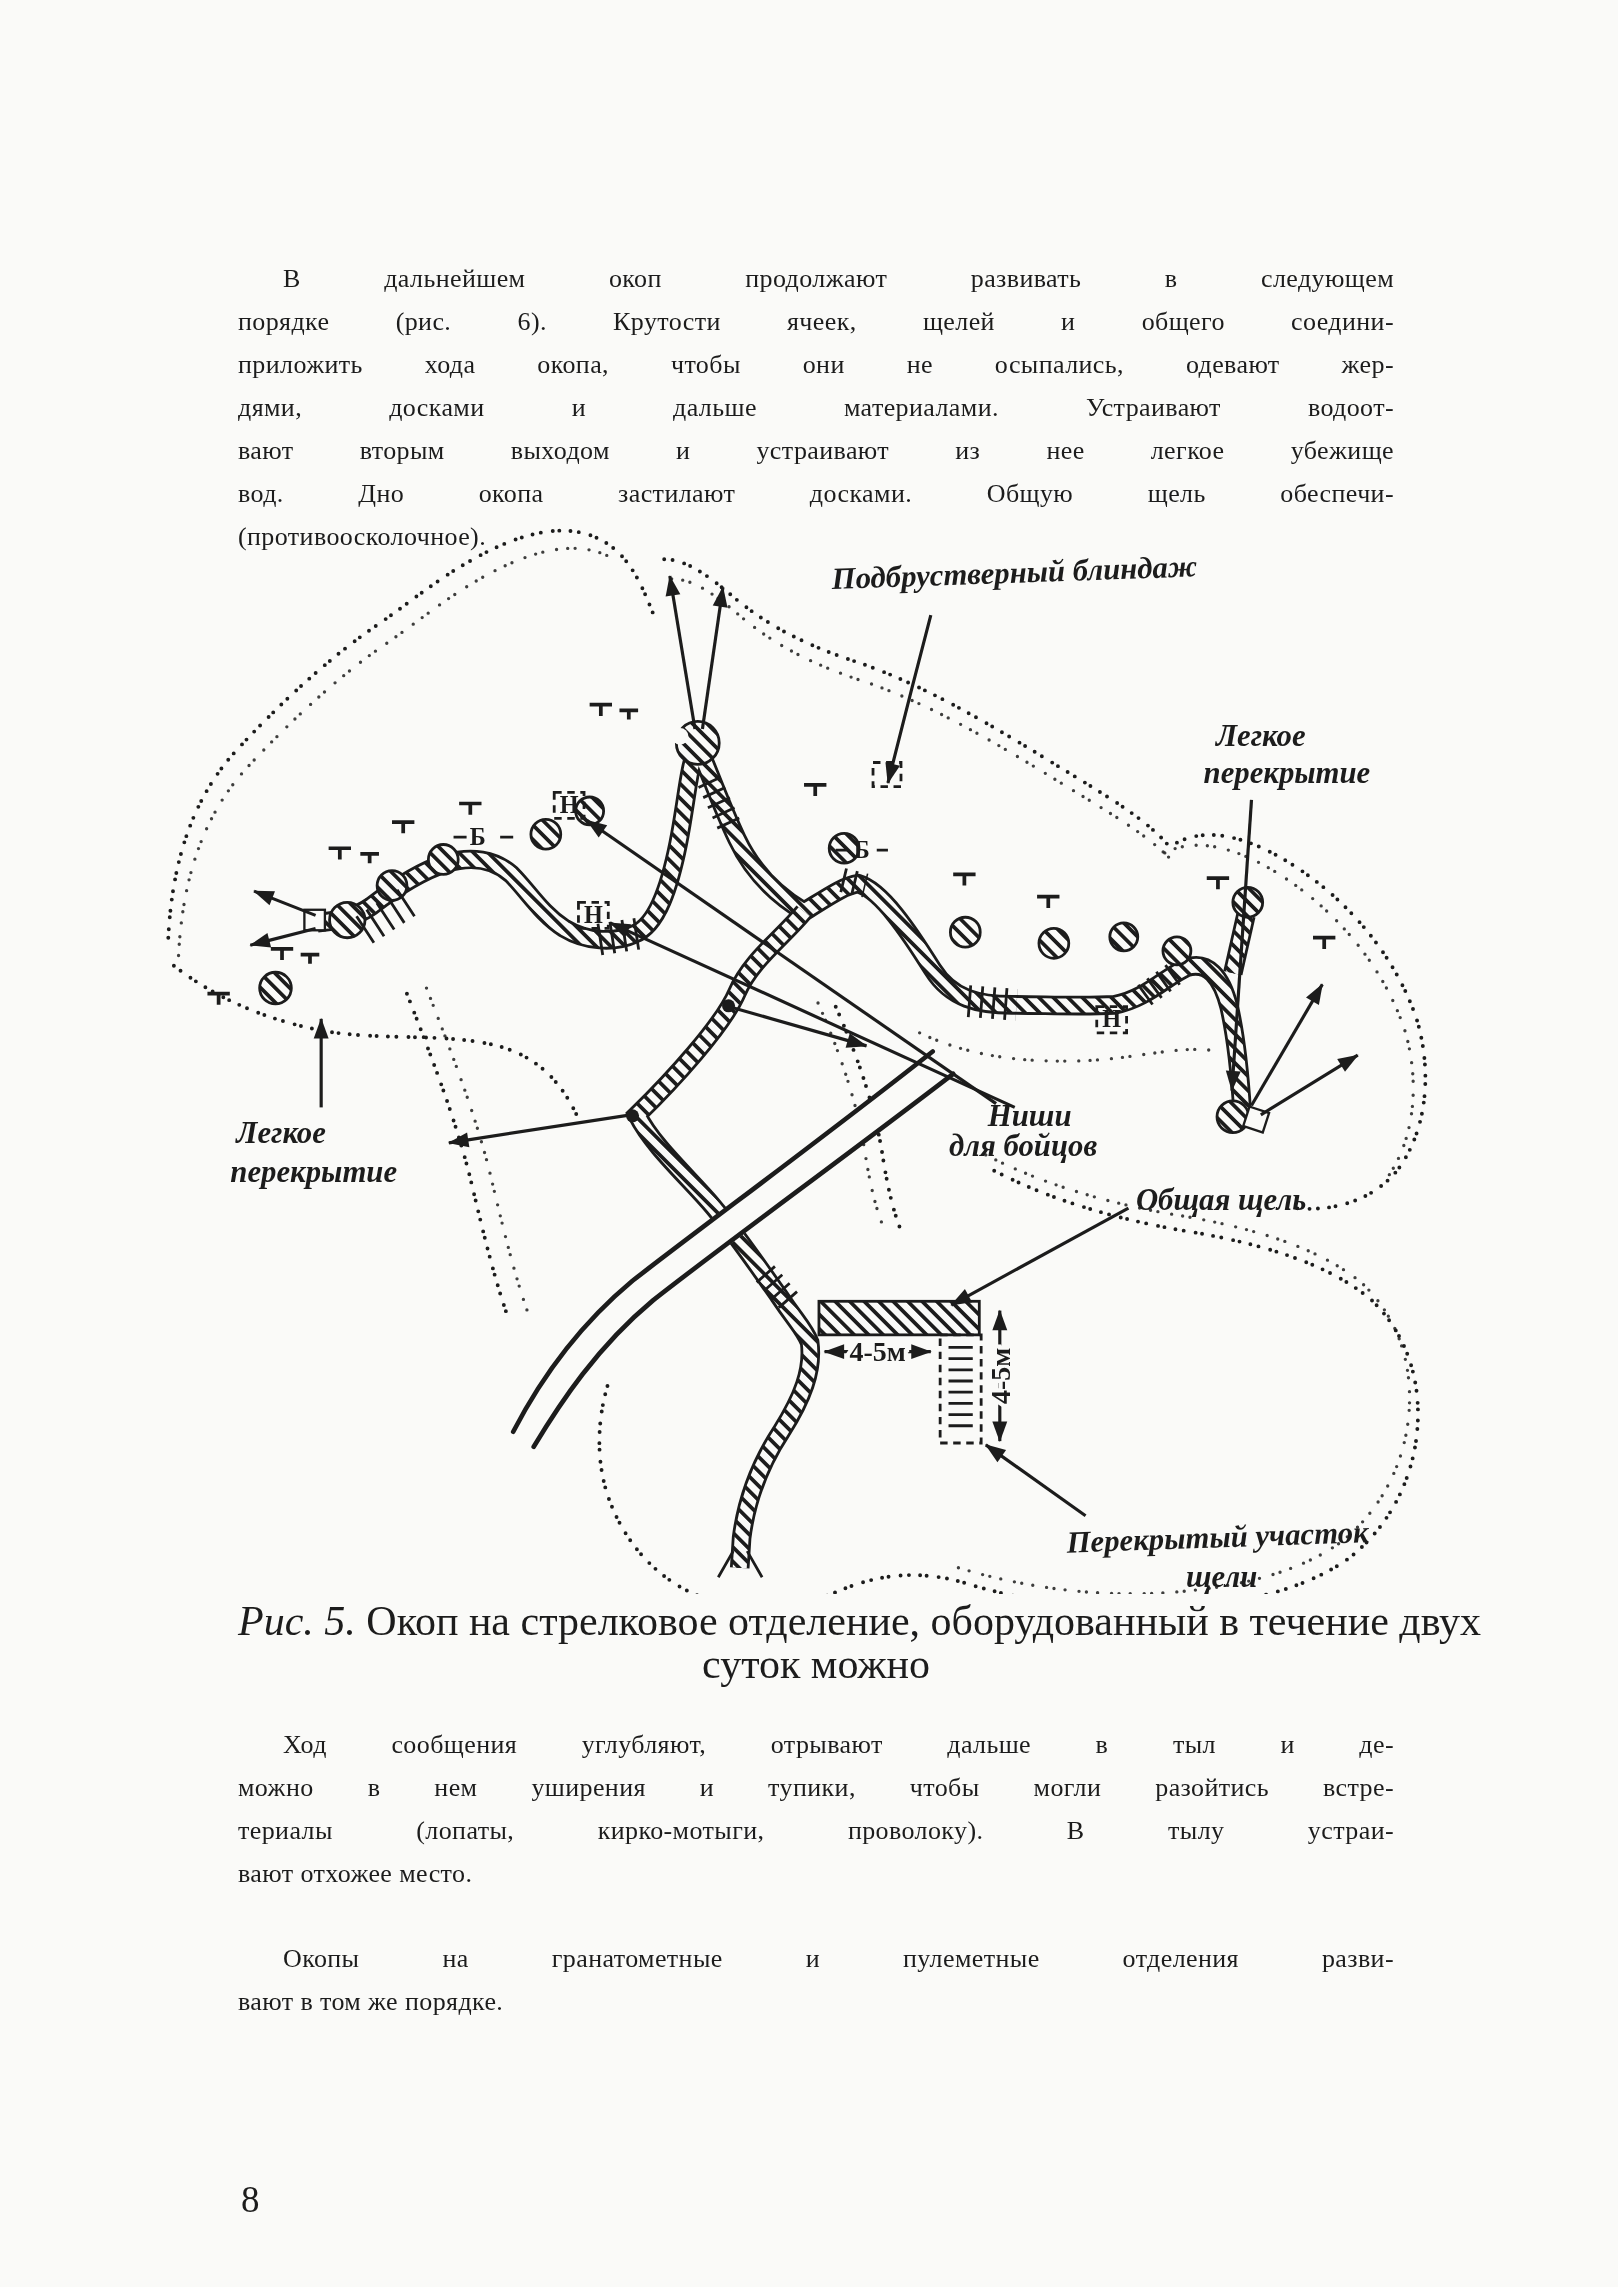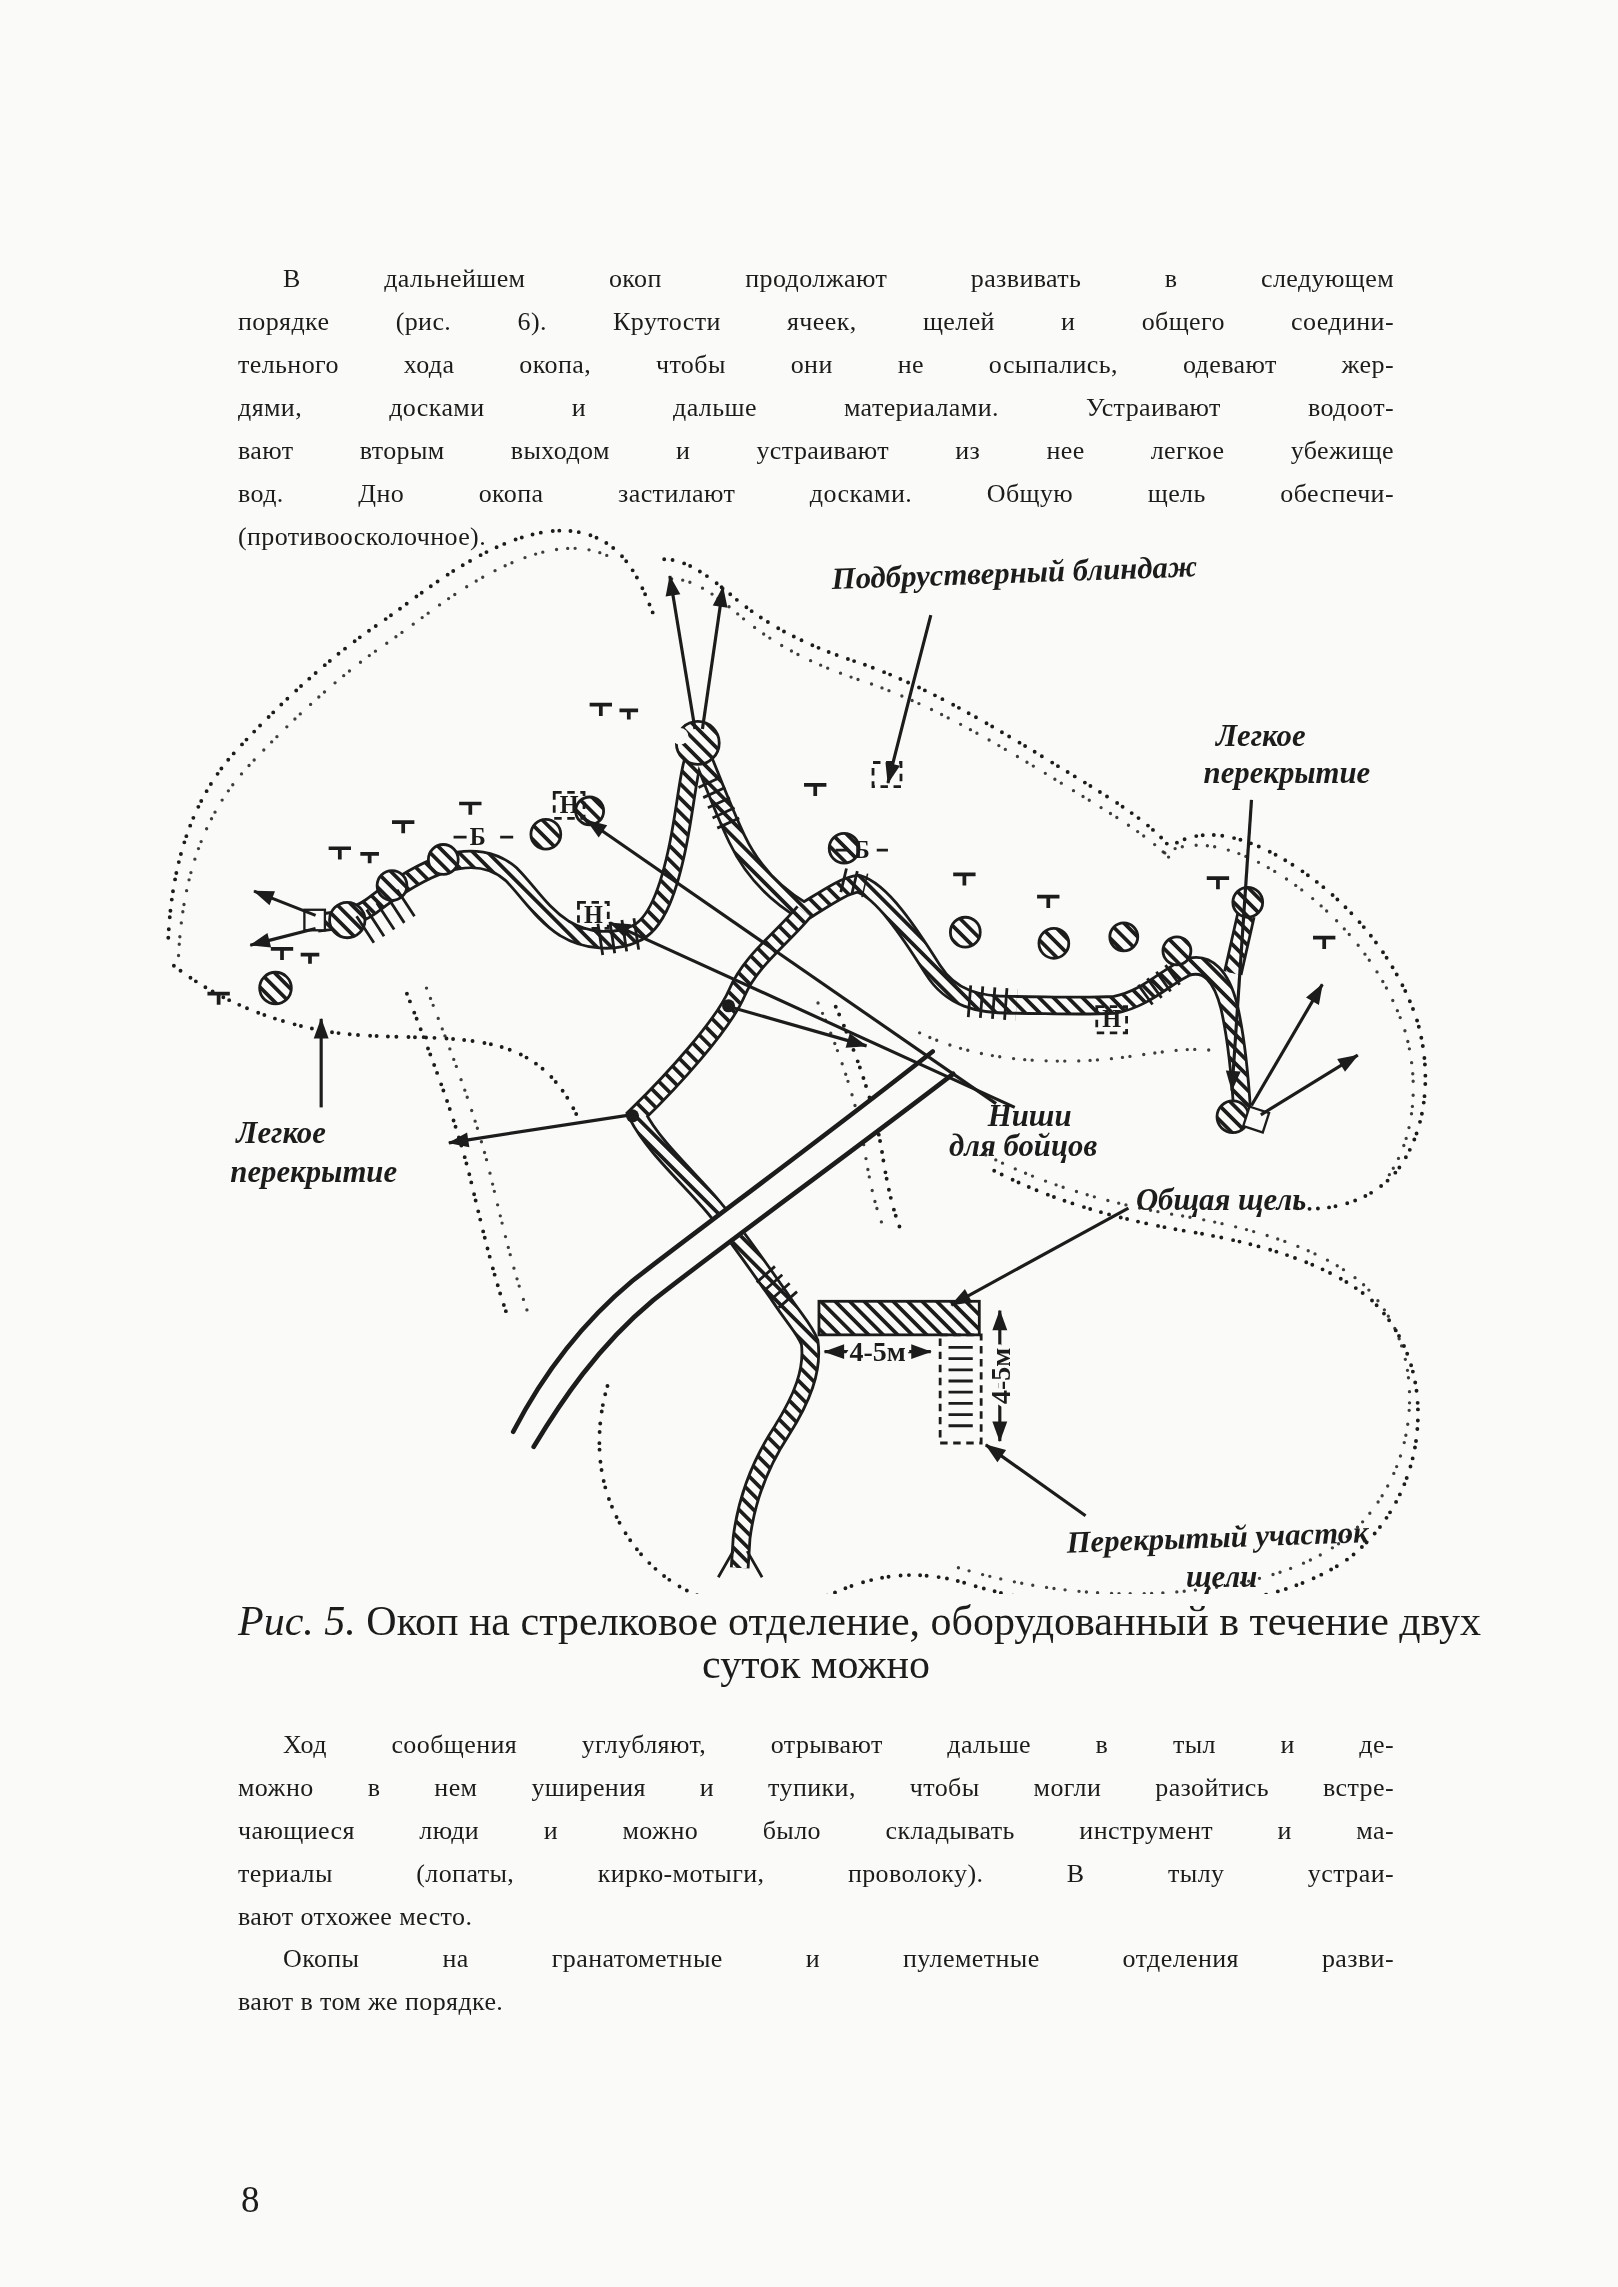--- a/index.html
+++ b/index.html
@@ -54,21 +54,21 @@
   .dashbox{fill:none;stroke:#1c1c1c;stroke-width:3;stroke-dasharray:8 6;}
 </style>
 </head>
 <body>
 
 <div class="page">
 
   <div class="textcol" style="top:257px">
     <div class="bodyline indent">В дальнейшем окоп продолжают развивать в следующем</div>
     <div class="bodyline">порядке (рис. 6). Крутости ячеек, щелей и общего соедини-</div>
-    <div class="bodyline">тельного хода окопа, чтобы они не осыпались, одевают жер-</div>
+    <div class="bodyline">приложить хода окопа, чтобы они не осыпались, одевают жер-</div>
     <div class="bodyline">дями, досками и дальше материалами. Устраивают водоот-</div>
     <div class="bodyline">вают вторым выходом и устраивают из нее легкое убежище</div>
     <div class="bodyline">вод. Дно окопа застилают досками. Общую щель обеспечи-</div>
     <div class="bodyline lastline">(противоосколочное).</div>
   </div>
 
   <svg style="position:absolute;left:131px;top:508px" width="1361" height="1086" viewBox="140 545 1460 1165">
     <defs>
       <pattern id="hatch" width="11" height="11" patternUnits="userSpaceOnUse" patternTransform="rotate(45)">
         <rect width="11" height="11" fill="#fafaf8"></rect>
@@ -225,21 +225,20 @@
   </svg>
 
   <div class="caption" style="top:1600px">
     <div class="cap1"><span class="figprefix">Рис. 5.</span><span> Окоп на стрелковое отделение, оборудованный  в течение двух</span></div>
     <div class="cap2">суток можно</div>
   </div>
 
   <div class="textcol" style="top:1723px">
     <div class="bodyline indent">Ход сообщения углубляют, отрывают дальше в тыл и де-</div>
     <div class="bodyline">можно в нем уширения и тупики, чтобы могли разойтись встре-</div>
-    <div class="bodyline">чающиеся люди и можно было складывать инструмент и ма-</div>
     <div class="bodyline">териалы (лопаты, кирко-мотыги, проволоку). В тылу устраи-</div>
     <div class="bodyline lastline">вают отхожее место.</div>
   </div>
 
   <div class="textcol" style="top:1937px">
     <div class="bodyline indent">Окопы на гранатометные и пулеметные отделения разви-</div>
     <div class="bodyline lastline">вают в том же порядке.</div>
   </div>
 
 

